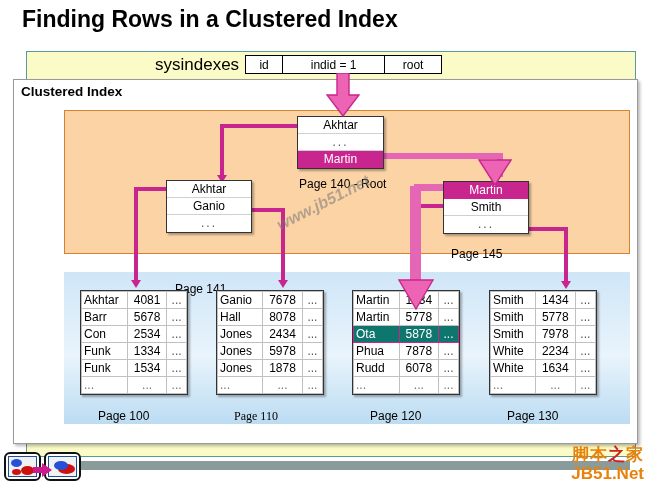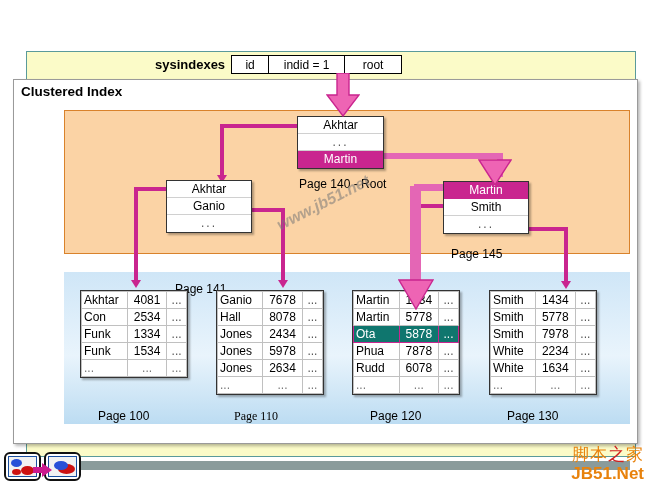--- a/index.html
+++ b/index.html
@@ -36,40 +36,40 @@
     box-sizing: border-box;
   }
   .sysindex-row {
     position: absolute;
     left: 155px; top: 54px;
     height: 21px;
     display: flex;
     align-items: center;
   }
   .sysindex-label {
-    font-size: 13px;
-    font-weight: bold;
+    font-size: 17px;
+    font-weight: normal;
     color: #000;
     margin-right: 7px;
     white-space: nowrap;
   }
   .sysindex-cells { display: flex; }
   .sysindex-cells .cell {
     border: 1px solid #000;
     background: #ffffff;
     font-size: 12px;
     color: #000;
     height: 19px;
     line-height: 19px;
     text-align: center;
     box-sizing: border-box;
     margin-left: -1px;
   }
   .sysindex-cells .cell.c-id { width: 38px; }
-  .sysindex-cells .cell.c-indid { width: 77px; }
+  .sysindex-cells .cell.c-indid { width: 103px; }
   .sysindex-cells .cell.c-root { width: 58px; }
 
   
   .ci-panel {
     position: absolute;
     left: 13px; top: 79px;
     width: 625px; height: 365px;
     background: #ffffff;
     border: 1px solid #9a9a9a;
     box-sizing: border-box;
@@ -193,21 +193,21 @@
     transform: rotate(-27deg);
     transform-origin: left top;
     z-index: 8;
     white-space: nowrap;
     pointer-events: none;
   }
   .wm-cn {
     position: absolute;
     right: 8px; top: 443px;
     font-size: 17px;
-    font-weight: normal;
+    font-weight: bold;
     color: #e8820c;
     z-index: 12;
     letter-spacing: 1px;
   }
   .wm-cn .red { color: #d02020; }
   .wm-en {
     position: absolute;
     right: 8px; top: 464px;
     font-size: 17px;
     font-weight: bold;
@@ -258,20 +258,21 @@
     left: 33px; top: 462px;
     width: 0; height: 0;
     z-index: 14;
   }
 </style>
 </head>
 <body>
 
 <div id="root">
 
+  <div class="slide-title">Finding Rows in a Clustered Index</div>
 
   <div class="sysindex-band"></div>
 
   <div class="sysindex-row">
     <span class="sysindex-label">sysindexes</span>
     <span class="sysindex-cells">
       <span class="cell c-id">id</span>
       <span class="cell c-indid">indid = 1</span>
       <span class="cell c-root">root</span>
     </span>
@@ -350,20 +351,25 @@
 
   <div class="leaf" style="left:80px; top:290px; width:108px;">
     <table>
       <tbody>
           <tr>
             <td class="k">Akhtar</td>
             <td class="v">4081</td>
             <td class="e">...</td>
           </tr>
           <tr>
+            <td class="k">Barr</td>
+            <td class="v">5678</td>
+            <td class="e">...</td>
+          </tr>
+          <tr>
             <td class="k">Con</td>
             <td class="v">2534</td>
             <td class="e">...</td>
           </tr>
           <tr>
             <td class="k">Funk</td>
             <td class="v">1334</td>
             <td class="e">...</td>
           </tr>
           <tr>
@@ -399,21 +405,21 @@
             <td class="v">2434</td>
             <td class="e">...</td>
           </tr>
           <tr>
             <td class="k">Jones</td>
             <td class="v">5978</td>
             <td class="e">...</td>
           </tr>
           <tr>
             <td class="k">Jones</td>
-            <td class="v">2634</td>
+            <td class="v">1878</td>
             <td class="e">...</td>
           </tr>
           <tr class=" dots">
             <td class="k">...</td>
             <td class="v">...</td>
             <td class="e">...</td>
           </tr>
         </tbody>
     </table>
   </div>

